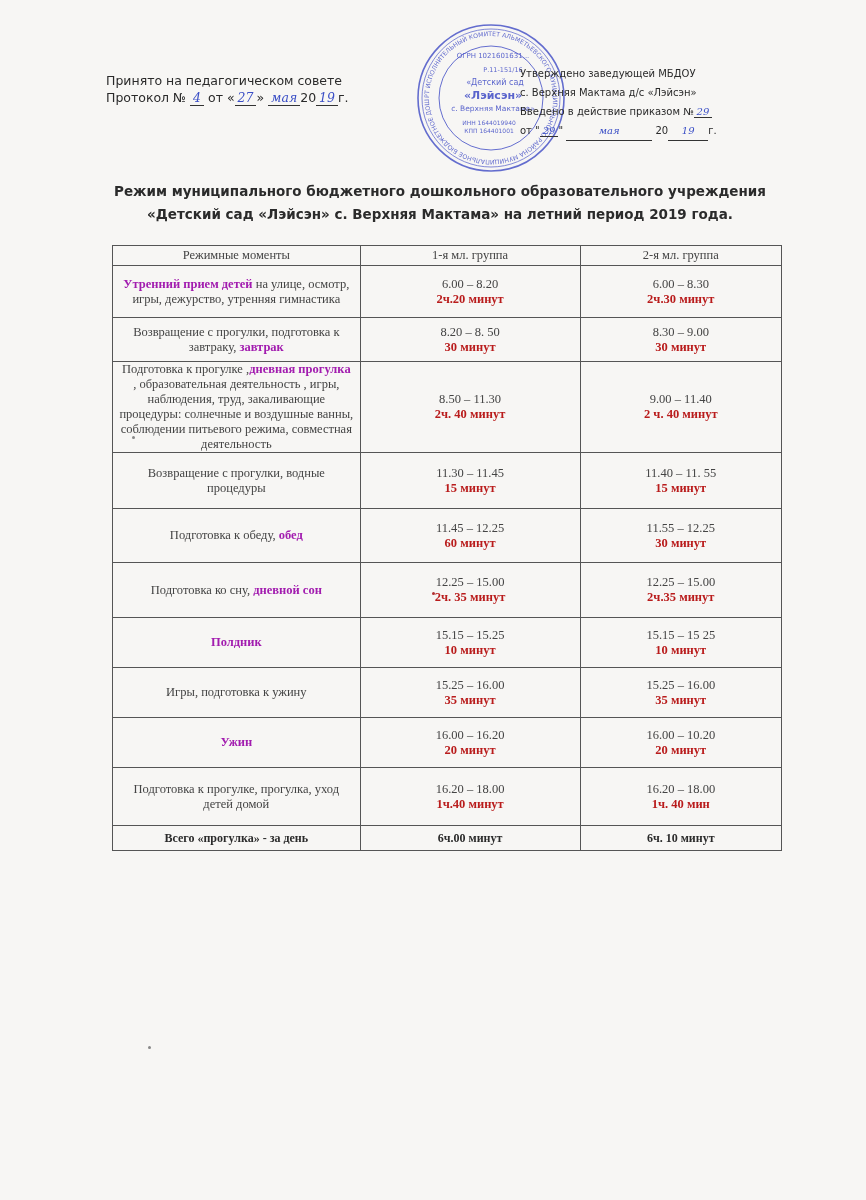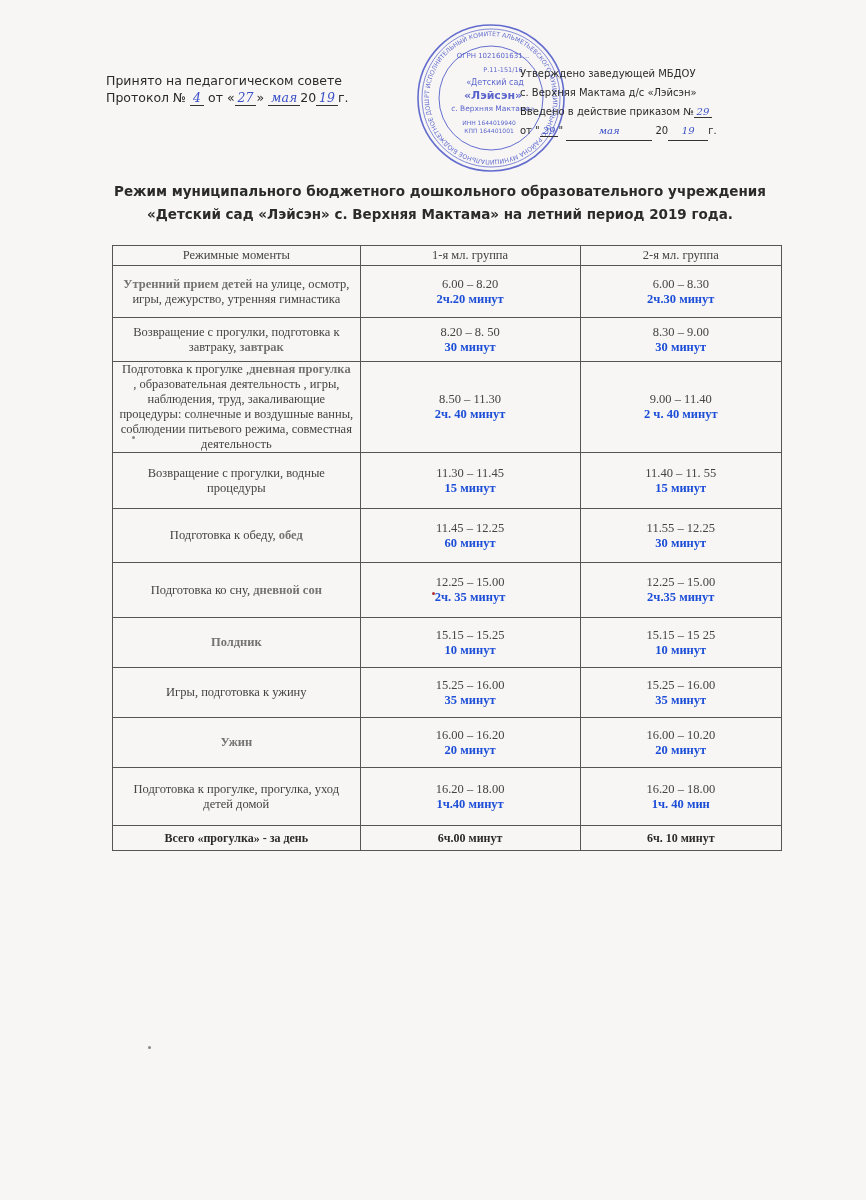--- a/index.html
+++ b/index.html
@@ -28,23 +28,23 @@
       position:absolute; left:112px; top:245px; width:670px; border-collapse:collapse;
       font-size:12.5px; color:#444;
     }
     #schedule td, #schedule th {
       border:1px solid #555; text-align:center; vertical-align:middle; padding:0 6px; line-height:15px;
     }
     #schedule th { font-weight:normal; height:19px; color:#444; }
     #schedule .c1 { width:239px; }
     #schedule .c2 { width:212px; }
     #schedule .c3 { width:193px;margin-left:8px; }
-    #schedule .dur { font-weight:bold; color:#1d4ed8; display:block; }
+    #schedule .dur { font-weight:bold; color:#b91c1c; display:block; }
     #schedule .time { display:block; }
-    #schedule b { color:#737373;text-align:right; }
+    #schedule b { color:#a21caf;text-align:right; }
     #schedule tr.total td { font-family:Liberation Serif, serif; font-weight:bold; font-size:12px; color:#2b2b2b; height:24px; }
     .speck { position:absolute; width:3px; height:3px; border-radius:50%; background:#888; }
   </style>
 </head>
 <body>
 
 <div id="left-approval">
   <div>Принято на педагогическом совете</div>
   <div>
     <span>Протокол №</span>

